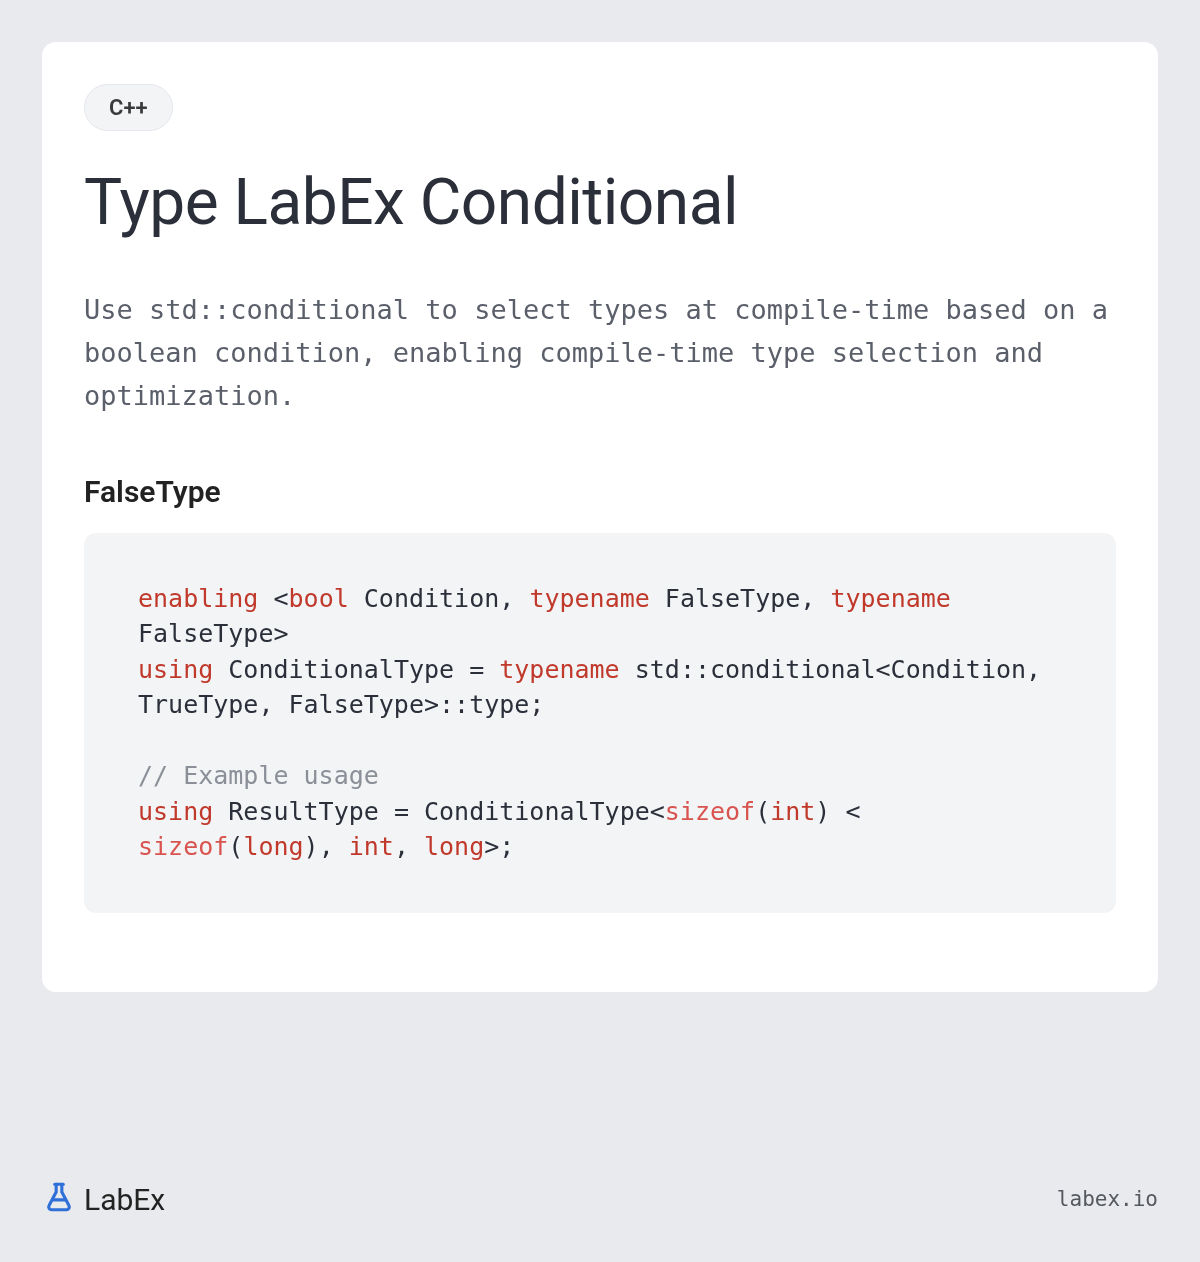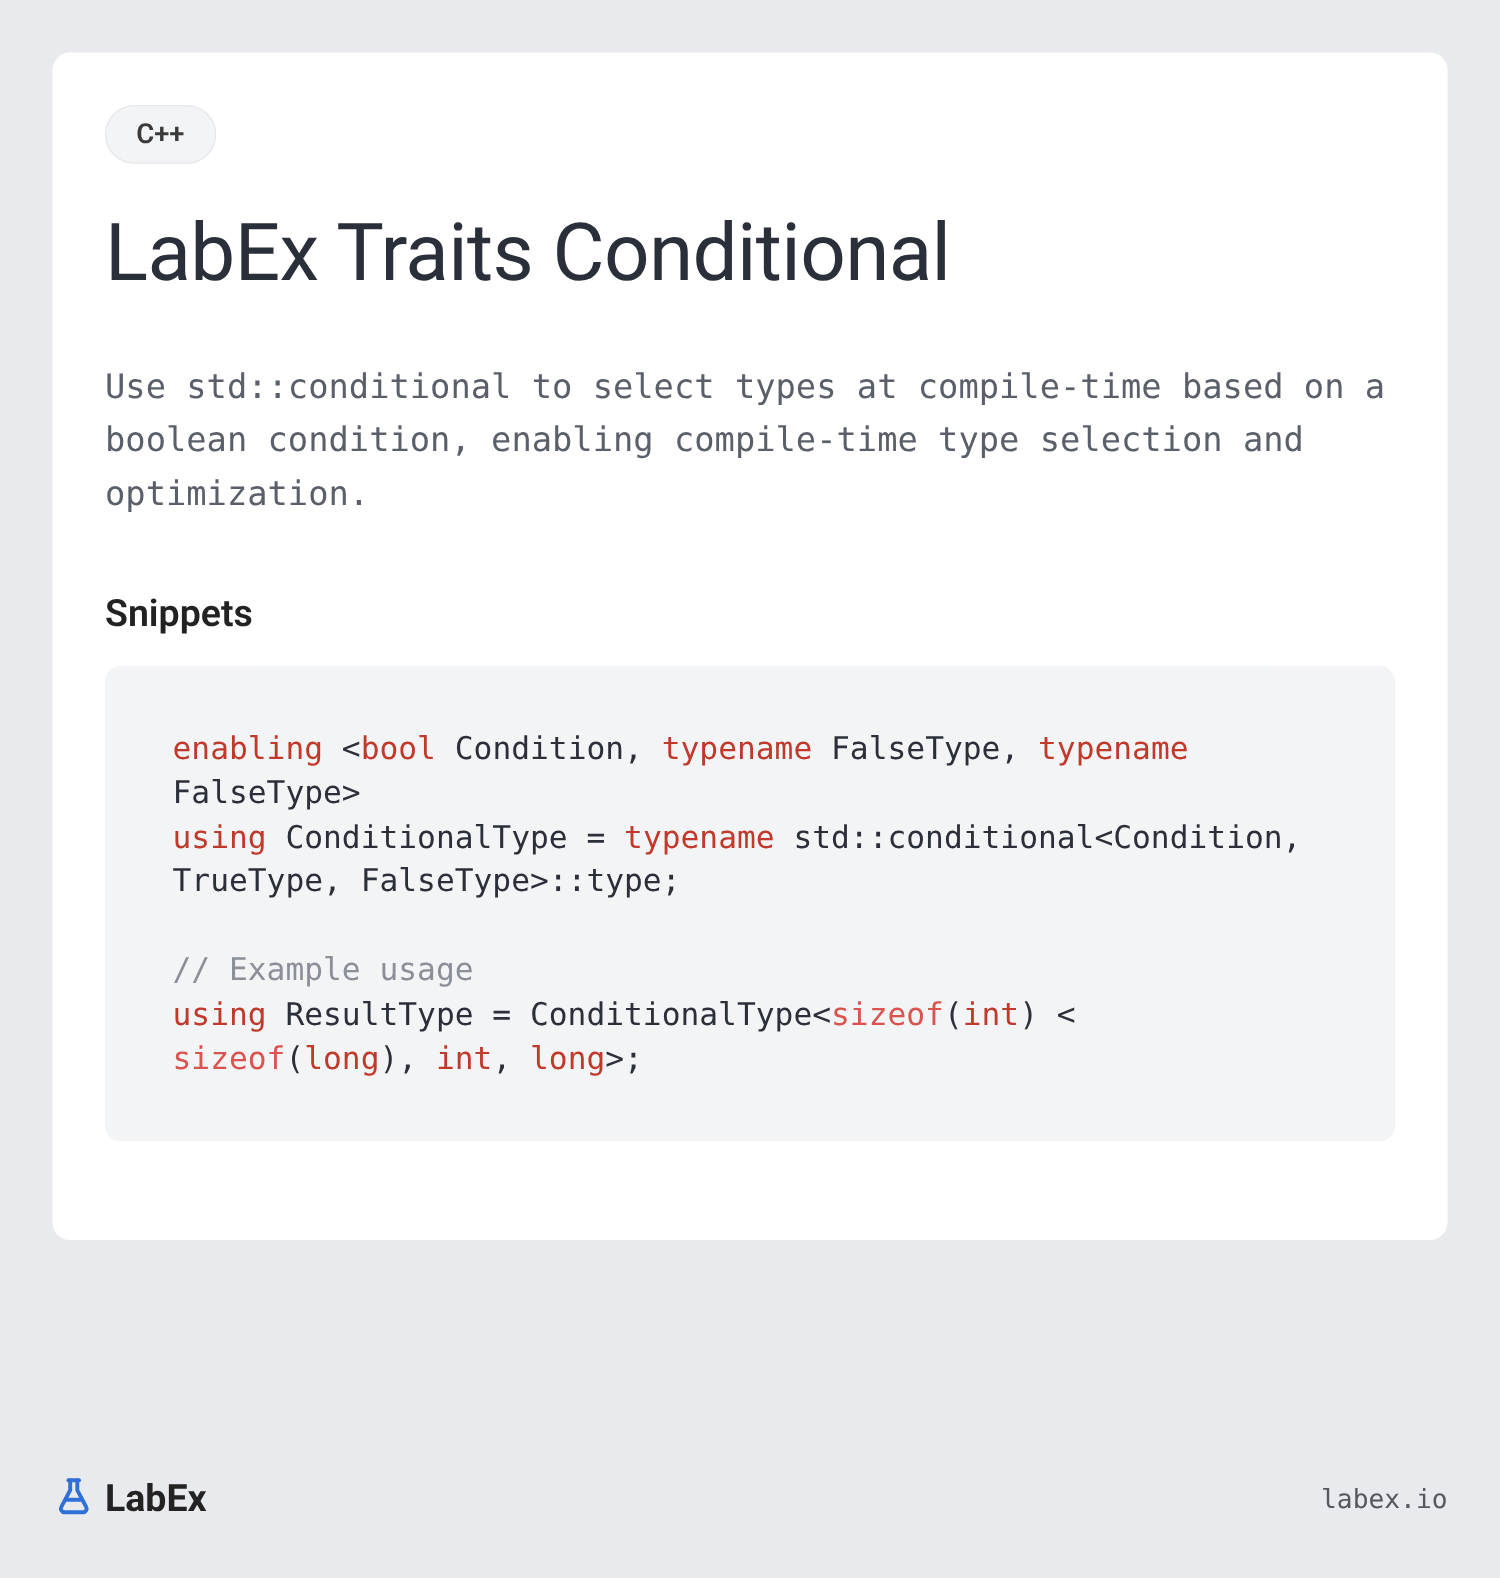--- a/index.html
+++ b/index.html
@@ -75,37 +75,37 @@
       justify-content: space-between;
       align-items: center;
     }
     .logo {
       display: flex;
       align-items: center;
       gap: 8px;
     }
     .logo-text {
       font-size: 30px;
-      font-weight: 700;
+      font-weight: 400;
       color: #232323;
     }
     .site-url {
       font-family: ui-monospace, "SF Mono", Menlo, Consolas, monospace;
       font-size: 21px;
       color: #55585f;
     }
   </style>
 </head>
 <body>
 
 <div class="card">
   <div class="badge">C++</div>
-  <h1 class="title">LabEx Traits Conditional</h1>
+  <h1 class="title">Type LabEx Conditional</h1>
   <p class="description">Use std::conditional to select types at compile-time based on a boolean condition, enabling compile-time type selection and optimization.</p>
-  <h2 class="section-heading">Snippets</h2>
+  <h2 class="section-heading">FalseType</h2>
   <pre class="code-block"><code id="code-target"><span class="kw">enabling</span><span> &lt;</span><span class="kw">bool</span><span> Condition, </span><span class="kw">typename</span><span> FalseType, </span><span class="kw">typename</span><span> FalseType&gt;
 </span><span class="kw">using</span><span> ConditionalType = </span><span class="kw">typename</span><span> std::conditional&lt;Condition, TrueType, FalseType&gt;::type;
 
 </span><span class="comment">// Example usage</span><span>
 </span><span class="kw">using</span><span> ResultType = ConditionalType&lt;</span><span class="builtin">sizeof</span><span>(</span><span class="kw">int</span><span>) &lt; </span><span class="builtin">sizeof</span><span>(</span><span class="kw">long</span><span>), </span><span class="kw">int</span><span>, </span><span class="kw">long</span><span>&gt;;</span></code></pre>
 </div>
 
 <div class="footer">
   <div class="logo">
     <span>

